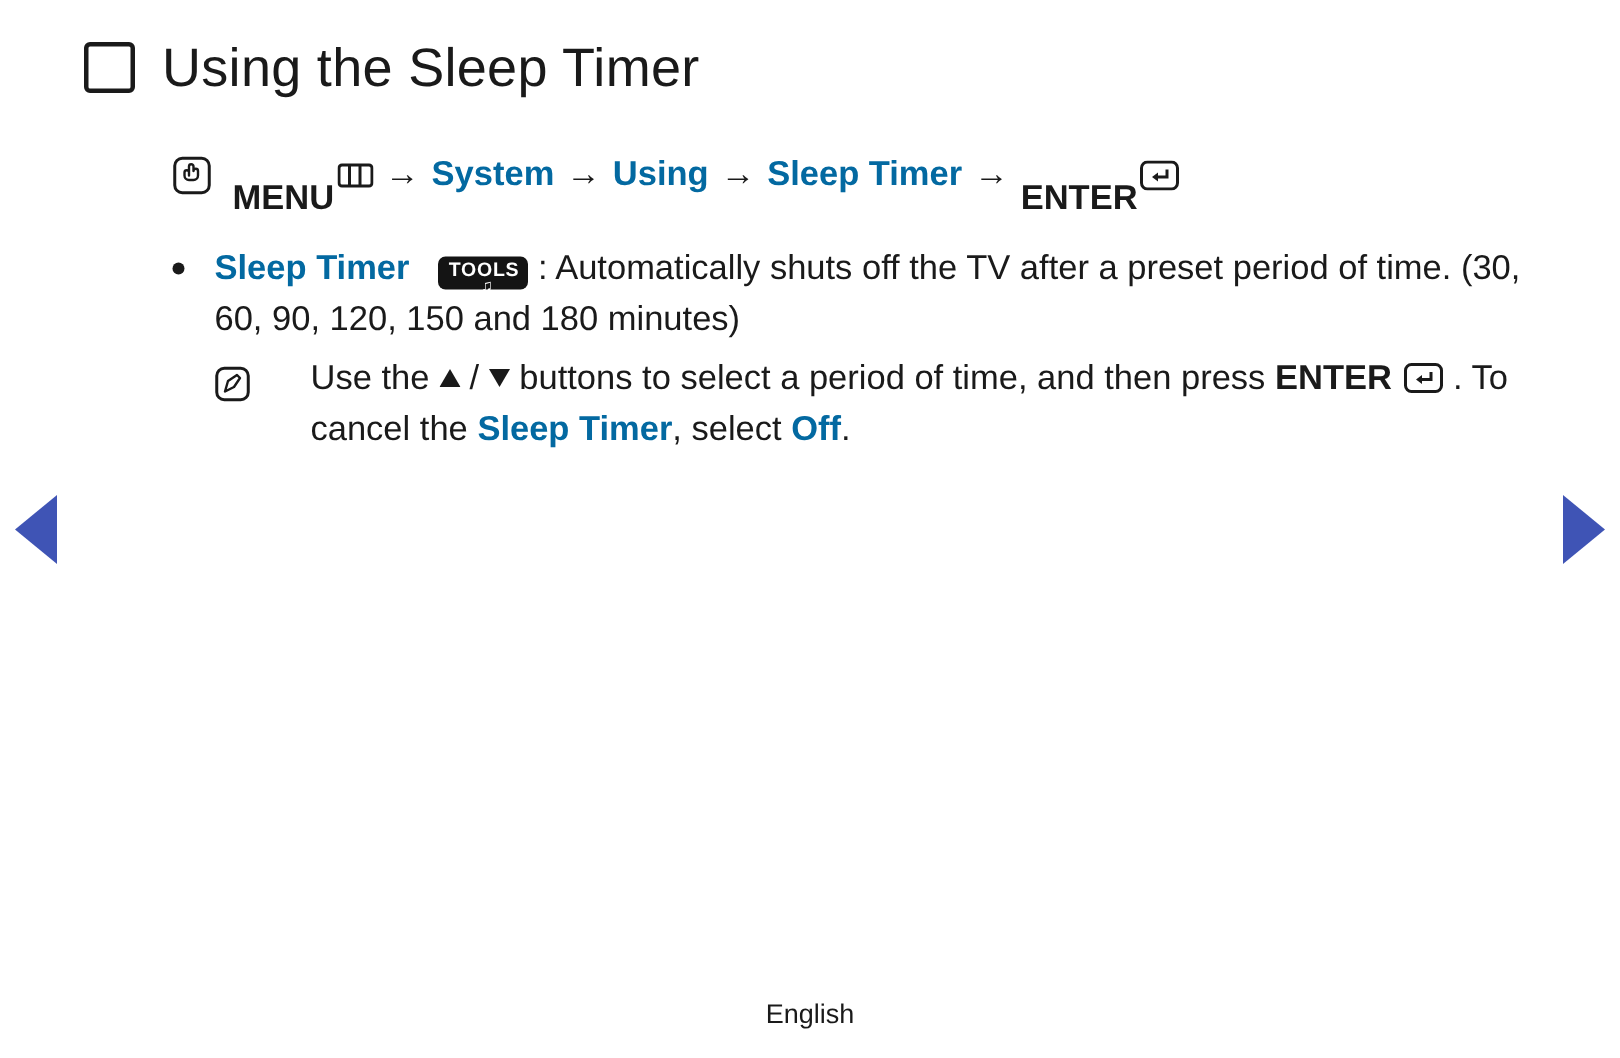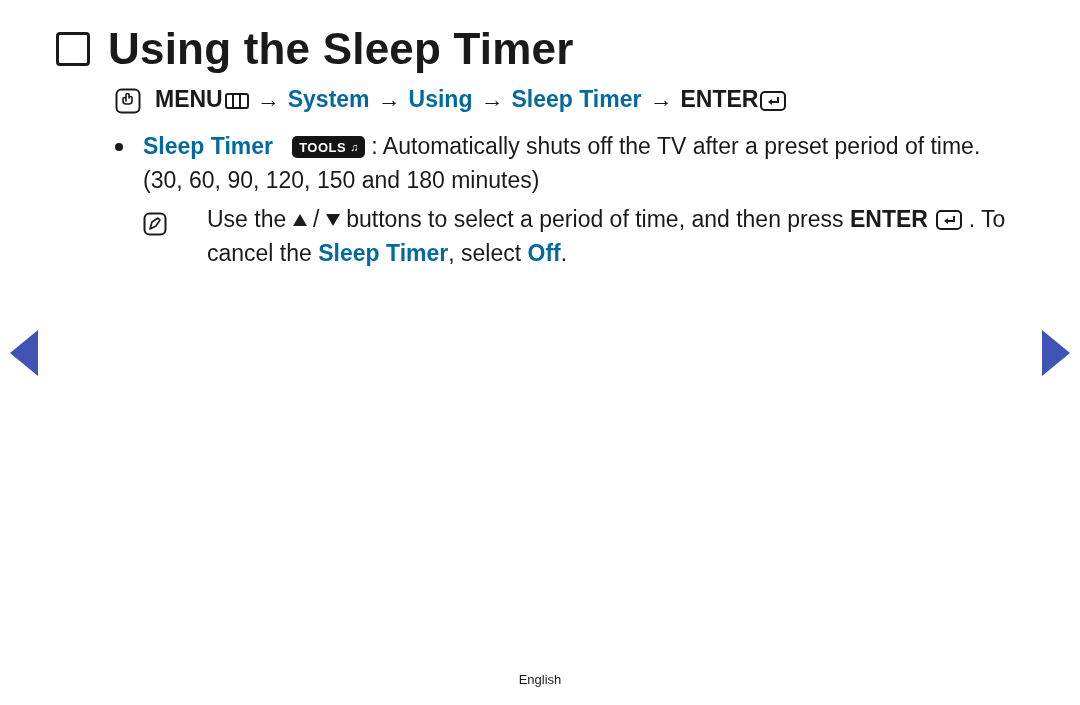--- a/index.html
+++ b/index.html
@@ -29,44 +29,44 @@
   }
   .section-box {
     width: 28px;
     height: 28px;
     border: 3px solid #1a1a1a;
     border-radius: 4px;
     margin-right: 18px;
     flex: 0 0 auto;
   }
   .title-text {
-    font-size: 44px;
+    font-size: 36px;
     margin: 0;
-    font-weight: 700;
+    font-weight: 400;
     letter-spacing: 0.2px;
   }
   .body {
     position: absolute;
     top: 82px;
     left: 115px;
     right: 60px;
     font-size: 23px;
     line-height: 1.5;
   }
   .breadcrumb {
     display: flex;
     flex-wrap: wrap;
     align-items: center;
     gap: 0;
     margin-bottom: 12px;
   }
   .breadcrumb .icon-hand {
     margin-right: 14px;
   }
-  .bold { font-weight: 700; }
+  .bold { font-weight: 700; margin-top: 32px; }
   .link { color: #0369a1; font-weight: 700; }
   .arrow-sep { margin: 0 8px; }
   .bullet-row {
     display: flex;
     align-items: flex-start;
     margin-top: 4px;
   }
   .bullet-dot {
     width: 8px;
     height: 8px;
@@ -85,20 +85,21 @@
     background: #141414;
     color: #fff;
     font-size: 13px;
     font-weight: 700;
     padding: 2px 6px 2px 7px;
     border-radius: 5px;
     vertical-align: 2px;
     letter-spacing: 0.5px;
     line-height: 1;
     height: 18px;
+    flex-direction: column;
   }
   .tools-badge .badge-glyph {
     margin-left: 4px;
     font-size: 11px;
   }
   .note-row {
     display: flex;
     align-items: flex-start;
     margin-top: 4px;
     gap: 28px;
@@ -118,21 +119,21 @@
     cursor: pointer;
   }
   .nav-left { left: 10px; }
   .nav-right { right: 10px; }
   .footer {
     position: absolute;
     bottom: 18px;
     left: 0;
     right: 0;
     text-align: center;
-    font-size: 13px;
+    font-size: 18px;
     color: #1a1a1a;
   }
   svg { display: inline-block; vertical-align: middle; }
 </style>
 </head>
 <body>
 
 <div class="page">
 
   <div class="title-row">

